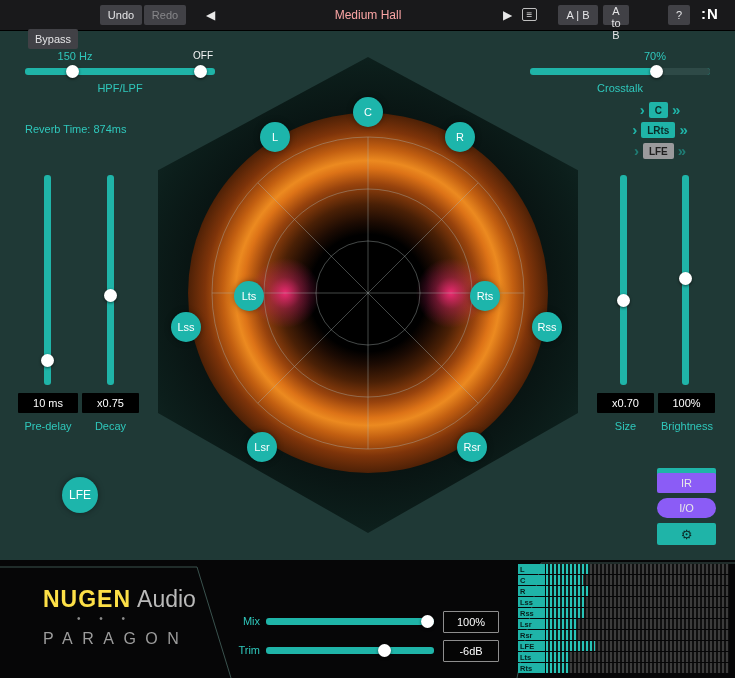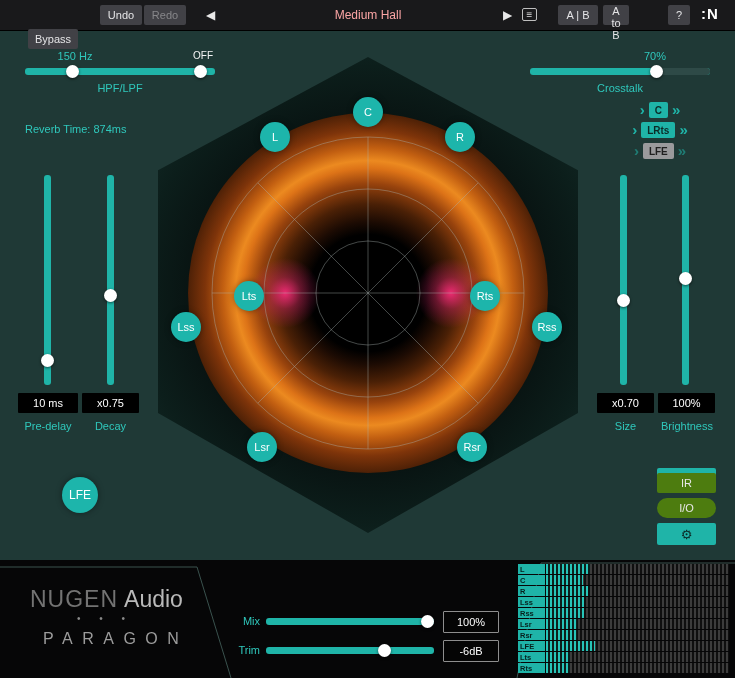--- a/index.html
+++ b/index.html
@@ -46,27 +46,27 @@
   .vbox.bordered{border:1px solid #8e8e8e;background:#050505;}
   .chev{color:#1fb4a8;font-size:15px;font-weight:bold;line-height:16px;}
   .rrow{position:absolute;left:608px;width:104px;height:18px;display:flex;align-items:center;justify-content:center;gap:4px;}
   .rrow.dim .chev{opacity:.55;}
   .rbtn{border:none;border-radius:2px;height:16px;padding:0 6px;background:#1fb4a8;color:#0b2b27;
         font-size:10px;font-weight:bold;font-family:inherit;}
   .rbtn.gray{background:#9a9a9c;color:#202020;}
   .navbtn{position:absolute;left:657px;width:59px;height:20px;border:none;border-radius:2px;
           font-size:11px;font-family:inherit;}
   .navbtn.active{background:#1fb4a8;color:#0b2b27;}
-  .navbtn.gray{background:#4d7c0f;color:#e8e8e8;}
+  .navbtn.gray{background:#8b5cf6;color:#e8e8e8;}
 
   
   .footer{position:absolute;left:0;top:560px;width:735px;height:118px;background:#060607;}
   .fdeco{position:absolute;left:0;top:0;pointer-events:none;}
   .brand{position:absolute;left:30px;top:26px;white-space:nowrap;}
-  .brandbold{font-weight:normal;color:#737373;font-size:23px;letter-spacing:1px;}
+  .brandbold{font-weight:bold;color:#fde047;font-size:23px;letter-spacing:1px;margin-left:13px;}
   .brandlight{color:#b9b9b9;font-size:23px;margin-left:6px;}
   .dots{position:absolute;left:30px;top:53px;width:150px;text-align:center;color:#8a8a8a;font-size:10px;letter-spacing:8px;}
   .product{position:absolute;left:43px;top:70px;color:#9c9c9c;font-size:16px;letter-spacing:9.5px;}
   .meterpanel{position:absolute;left:518px;top:4px;width:211px;}
   .mrow{display:flex;align-items:center;height:10px;margin-bottom:1px;}
   .mlabel{width:27px;height:10px;background:#1fb4a8;color:#06201d;font-size:7.5px;font-weight:bold;
           display:flex;align-items:center;padding-left:2px;box-sizing:border-box;}
   .mtrack{flex:1;height:10px;margin-left:1px;position:relative;
           background:repeating-linear-gradient(90deg,#3c3c3c 0 2px,#0f0f0f 2px 4px);}
   .mfill{position:absolute;left:0;top:0;height:10px;

